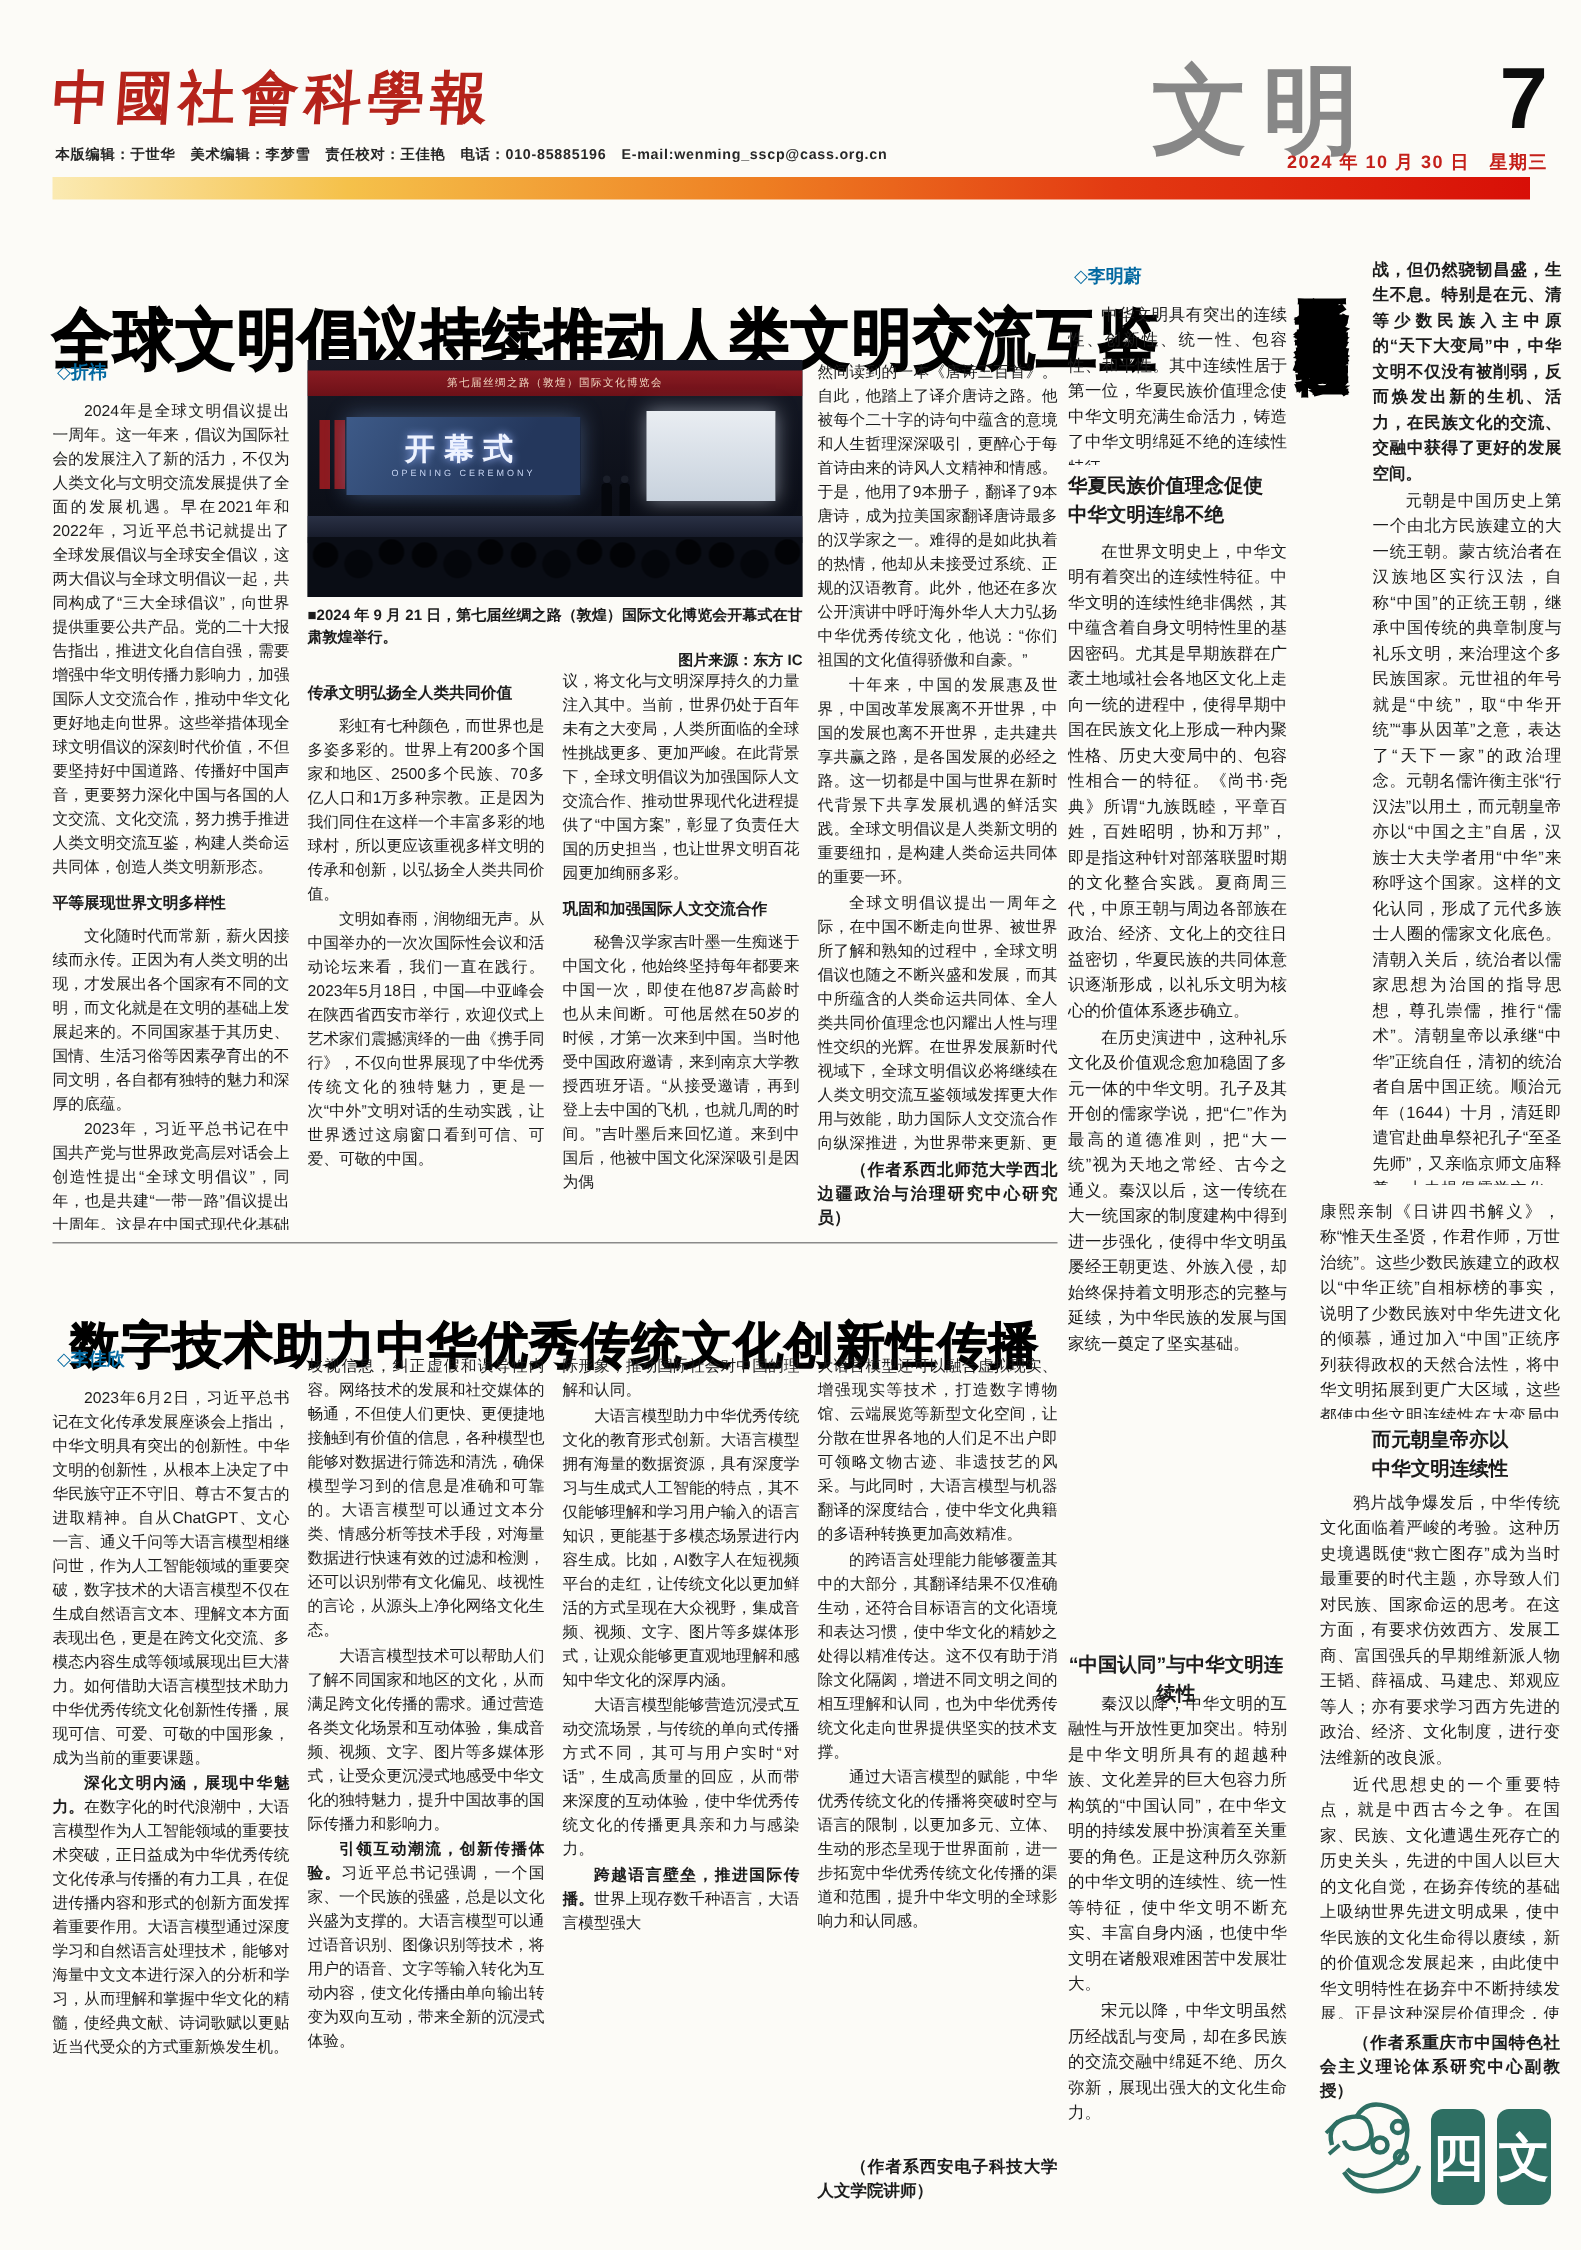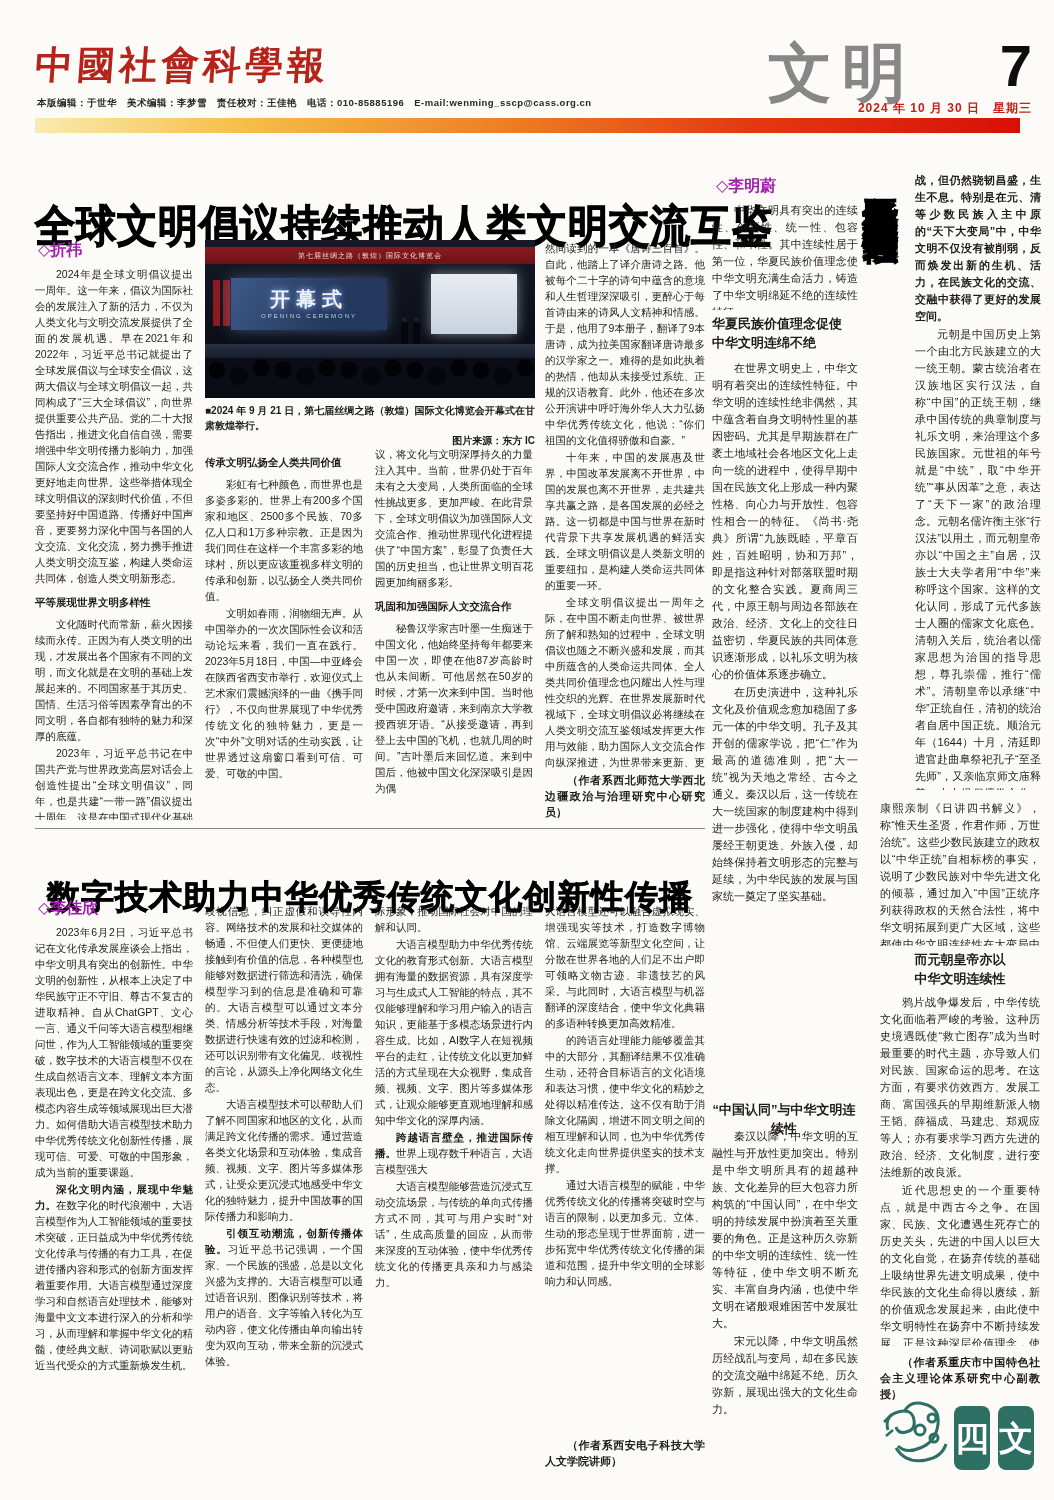--- a/index.html
+++ b/index.html
@@ -11,21 +11,21 @@
   .editors{position:absolute;left:37px;top:97px;font-size:9.5px;color:#272727;font-weight:bold;letter-spacing:.5px;}
   .section-title{position:absolute;left:768px;top:30px;font-family:"Liberation Serif","DejaVu Serif",serif;
             font-size:64px;font-weight:700;color:#878787;letter-spacing:10px;}
   .page-num{position:absolute;right:22px;top:32px;font-size:58px;font-weight:900;color:#0d0d0d;}
   .date-line{position:absolute;right:22px;top:100px;font-size:12px;font-weight:bold;color:#c4201a;letter-spacing:1px;}
   .rule-bar{position:absolute;left:35px;top:118px;width:985px;height:15px;
             background:linear-gradient(90deg,#fbeab2 0%,#f5c14a 20%,#ee7e22 48%,#e33a12 72%,#d80f07 100%);}
   
   .a1-headline{position:absolute;left:35px;top:172px;width:670px;text-align:center;font-size:40px;
             font-weight:900;color:#000;letter-spacing:1px;transform:scaleY(1.1);-webkit-text-stroke:1px #000;white-space:nowrap;}
-  .byline{font-family:"Liberation Serif","DejaVu Serif",serif;font-size:16px;font-weight:bold;color:#a21caf;}
+  .byline{font-family:"Liberation Serif","DejaVu Serif",serif;font-size:12px;font-weight:bold;color:#0369a1;}
   .by1{position:absolute;left:38px;top:240px;}
   .by2{position:absolute;left:38px;top:898px;}
   .by3{position:absolute;left:716px;top:176px;}
   .col{position:absolute;overflow:hidden;text-align:justify;}
   .col p{margin:0 0 1px;text-indent:2em;font-size:10.5px;line-height:16px;}
   .col p b{font-weight:900;}
   .subhead{font-size:13.5px;font-weight:900;text-indent:0 !important;margin:8px 0 6px !important;line-height:18px;}
   .c1a{left:35px;top:266px;width:158px;height:554px;}
   .c2a{left:205px;top:446px;width:158px;height:374px;}
   .c3a{left:375px;top:446px;width:158px;height:374px;}
@@ -155,22 +155,22 @@
 
     <div class="col c2b">
       <p style="text-indent:0;">歧视信息，纠正虚假和误导性内容。网络技术的发展和社交媒体的畅通，不但使人们更快、更便捷地接触到有价值的信息，各种模型也能够对数据进行筛选和清洗，确保模型学习到的信息是准确和可靠的。大语言模型可以通过文本分类、情感分析等技术手段，对海量数据进行快速有效的过滤和检测，还可以识别带有文化偏见、歧视性的言论，从源头上净化网络文化生态。</p>
       <p>大语言模型技术可以帮助人们了解不同国家和地区的文化，从而满足跨文化传播的需求。通过营造各类文化场景和互动体验，集成音频、视频、文字、图片等多媒体形式，让受众更沉浸式地感受中华文化的独特魅力，提升中国故事的国际传播力和影响力。</p>
       <p><b>引领互动潮流，创新传播体验。</b><span>习近平总书记强调，一个国家、一个民族的强盛，总是以文化兴盛为支撑的。大语言模型可以通过语音识别、图像识别等技术，将用户的语音、文字等输入转化为互动内容，使文化传播由单向输出转变为双向互动，带来全新的沉浸式体验。</span></p>
     </div>
 
     <div class="col c3b">
       <p style="text-indent:0;">际形象，推动国际社会对中国的理解和认同。</p>
       <p>大语言模型助力中华优秀传统文化的教育形式创新。大语言模型拥有海量的数据资源，具有深度学习与生成式人工智能的特点，其不仅能够理解和学习用户输入的语言知识，更能基于多模态场景进行内容生成。比如，AI数字人在短视频平台的走红，让传统文化以更加鲜活的方式呈现在大众视野，集成音频、视频、文字、图片等多媒体形式，让观众能够更直观地理解和感知中华文化的深厚内涵。</p>
+      <p>大语言模型能够营造沉浸式互动交流场景，与传统的单向式传播方式不同，其可与用户实时“对话”，生成高质量的回应，从而带来深度的互动体验，使中华优秀传统文化的传播更具亲和力与感染力。</p>
       <p><b>跨越语言壁垒，推进国际传播。</b><span>世界上现存数千种语言，大语言模型强大</span></p>
-      <p>大语言模型能够营造沉浸式互动交流场景，与传统的单向式传播方式不同，其可与用户实时“对话”，生成高质量的回应，从而带来深度的互动体验，使中华优秀传统文化的传播更具亲和力与感染力。</p>
     </div>
 
     <div class="col c4b">
       <p style="text-indent:0;">大语言模型还可以融合虚拟现实、增强现实等技术，打造数字博物馆、云端展览等新型文化空间，让分散在世界各地的人们足不出户即可领略文物古迹、非遗技艺的风采。与此同时，大语言模型与机器翻译的深度结合，使中华文化典籍的多语种转换更加高效精准。</p>
       <p>的跨语言处理能力能够覆盖其中的大部分，其翻译结果不仅准确生动，还符合目标语言的文化语境和表达习惯，使中华文化的精妙之处得以精准传达。这不仅有助于消除文化隔阂，增进不同文明之间的相互理解和认同，也为中华优秀传统文化走向世界提供坚实的技术支撑。</p>
       <p>通过大语言模型的赋能，中华优秀传统文化的传播将突破时空与语言的限制，以更加多元、立体、生动的形态呈现于世界面前，进一步拓宽中华优秀传统文化传播的渠道和范围，提升中华文明的全球影响力和认同感。</p>
     </div>
     <div class="attr attr2">（作者系西安电子科技大学人文学院讲师）</div>
   </section>
 
@@ -180,21 +180,21 @@
     <div class="col col3x intro3">
       <p>中华文明具有突出的连续性、创新性、统一性、包容性、和平性。其中连续性居于第一位，华夏民族价值理念使中华文明充满生命活力，铸造了中华文明绵延不绝的连续性特征。</p>
     </div>
 
     <div class="sh3a">
       <div>华夏民族价值理念促使</div>
       <div>中华文明连绵不绝</div>
     </div>
 
     <div class="col col3x colA">
-      <p>在世界文明史上，中华文明有着突出的连续性特征。中华文明的连续性绝非偶然，其中蕴含着自身文明特性里的基因密码。尤其是早期族群在广袤土地域社会各地区文化上走向一统的进程中，使得早期中国在民族文化上形成一种内聚性格、向心力与开放性、包容性相合一的特征。《尚书·尧典》所谓“九族既睦，平章百姓，百姓昭明，协和万邦”，即是指这种针对部落联盟时期的文化整合实践。夏商周三代，中原王朝与周边各部族在政治、经济、文化上的交往日益密切，华夏民族的共同体意识逐渐形成，以礼乐文明为核心的价值体系逐步确立。</p>
+      <p>在世界文明史上，中华文明有着突出的连续性特征。中华文明的连续性绝非偶然，其中蕴含着自身文明特性里的基因密码。尤其是早期族群在广袤土地域社会各地区文化上走向一统的进程中，使得早期中国在民族文化上形成一种内聚性格、历史大变局中的、包容性相合一的特征。《尚书·尧典》所谓“九族既睦，平章百姓，百姓昭明，协和万邦”，即是指这种针对部落联盟时期的文化整合实践。夏商周三代，中原王朝与周边各部族在政治、经济、文化上的交往日益密切，华夏民族的共同体意识逐渐形成，以礼乐文明为核心的价值体系逐步确立。</p>
       <p>在历史演进中，这种礼乐文化及价值观念愈加稳固了多元一体的中华文明。孔子及其开创的儒家学说，把“仁”作为最高的道德准则，把“大一统”视为天地之常经、古今之通义。秦汉以后，这一传统在大一统国家的制度建构中得到进一步强化，使得中华文明虽屡经王朝更迭、外族入侵，却始终保持着文明形态的完整与延续，为中华民族的发展与国家统一奠定了坚实基础。</p>
     </div>
 
     <div class="sh3b">“中国认同”与中华文明连续性</div>
 
     <div class="col col3x colA2">
       <p>秦汉以降，中华文明的互融性与开放性更加突出。特别是中华文明所具有的超越种族、文化差异的巨大包容力所构筑的“中国认同”，在中华文明的持续发展中扮演着至关重要的角色。正是这种历久弥新的中华文明的连续性、统一性等特征，使中华文明不断充实、丰富自身内涵，也使中华文明在诸般艰难困苦中发展壮大。</p>
       <p>宋元以降，中华文明虽然历经战乱与变局，却在多民族的交流交融中绵延不绝、历久弥新，展现出强大的文化生命力。</p>
     </div>
 

